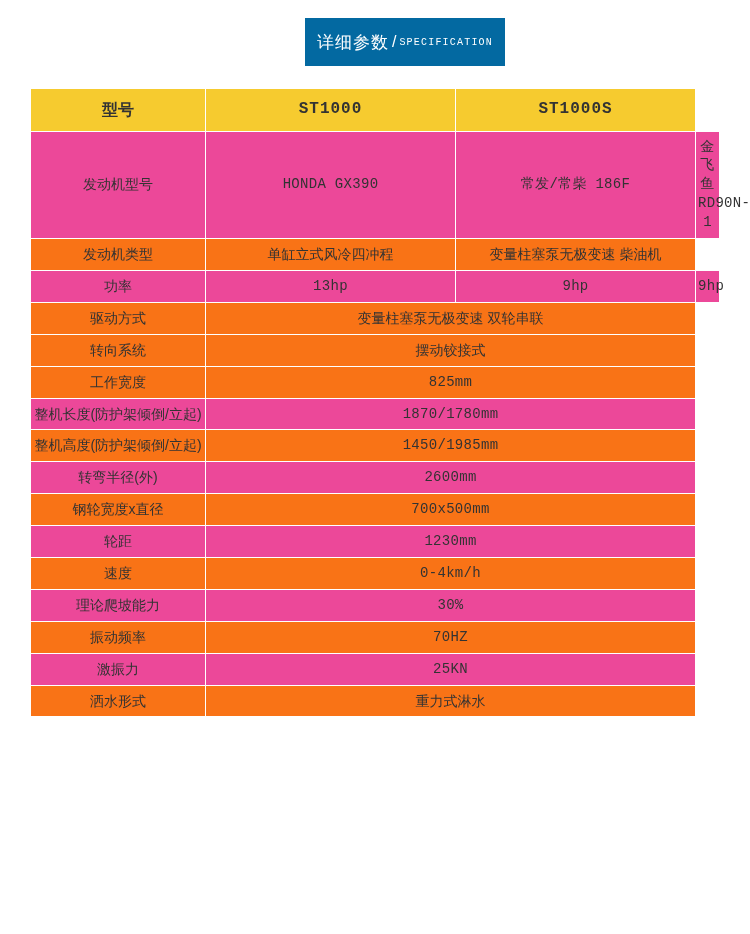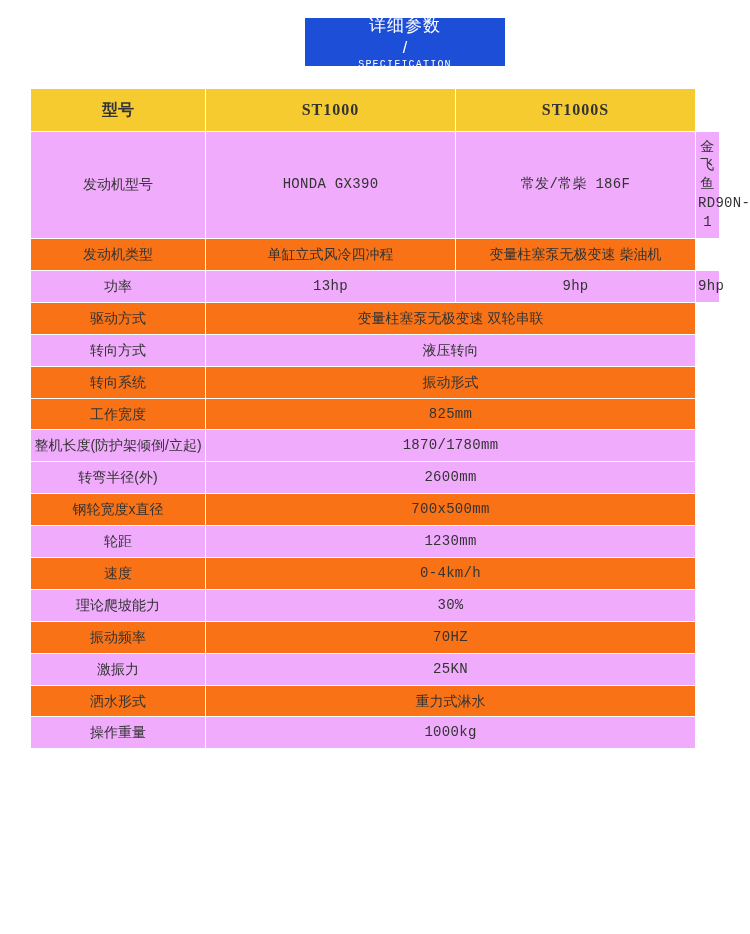--- a/index.html
+++ b/index.html
@@ -19,27 +19,26 @@
   
   .header-wrap {
     width: 750px;
     padding-top: 18px;
     display: flex;
     justify-content: center;
   }
   .header-banner {
     width: 200px;
     height: 48px;
-    background: #1d4ed8;
+    background: #0369a1;
     display: flex;
     align-items: center;
     justify-content: center;
     gap: 2px;
     transform: translateX(30px);
-    flex-direction: column;
   }
   .header-cn {
     font-size: 17px;
     color: #ffffff;
     letter-spacing: 1px;
     font-family: "Liberation Sans", sans-serif;
   }
   .header-sep {
     font-size: 16px;
     color: #ffffff;
@@ -109,31 +108,31 @@
     font-size: 14px;
     color: #333333;
     line-height: 1.35;
   }
   .col-label { width: 175px; }
   .col-a { width: 250px; }
   .col-b { width: 240px; }
 
   
   tr.odd td { background: #f97316; }
-  tr.even td { background: #f0abfc; }
+  tr.even td { background: #ec4899; }
 
   
   tr.head td {
     background: #f6cb2f;
     font-weight: bold;
     font-size: 16px;
     padding: 10px 2px;
   }
   tr.head td.model-h {
-    font-family: Liberation Serif, serif;
+    font-family: Liberation Mono, monospace;
     letter-spacing: 1px;
   }
 
   td.label {
     font-size: 14px;
     color: #333;
     margin-left: 15px;
   }
   td.value {
     font-size: 14px;
@@ -193,36 +192,36 @@
         <tr class="even">
           <td class="label col-label">功率</td>
           <td class="value col-a mono" style="border-right: 1px solid rgb(255, 255, 255); width: 125px;">13hp</td>
           <td class="value mono" style="width: 125px;">9hp</td>
           <td class="value col-b mono">9hp</td>
         </tr>
         <tr class="odd">
           <td class="label col-label">驱动方式</td>
           <td class="value" colspan="2">变量柱塞泵无极变速 双轮串联</td>
         </tr>
-        <tr class="even">
-          <td class="label col-label">转向方式</td>
-          <td class="value" colspan="2">液压转向</td>
-        </tr>
         <tr class="odd">
           <td class="label col-label">转向系统</td>
-          <td class="value" colspan="2">振动形式</td>
+          <td class="value" colspan="2">摆动铰接式</td>
         </tr>
         <tr class="odd">
           <td class="label col-label">工作宽度</td>
           <td class="value mono" colspan="2">825mm</td>
         </tr>
         <tr class="even">
           <td class="label col-label small">整机长度(防护架倾倒/立起)</td>
           <td class="value mono" colspan="2">1870/1780mm</td>
         </tr>
+        <tr class="odd">
+          <td class="label col-label small">整机高度(防护架倾倒/立起)</td>
+          <td class="value mono" colspan="2">1450/1985mm</td>
+        </tr>
         <tr class="even">
           <td class="label col-label">转弯半径(外)</td>
           <td class="value mono" colspan="2">2600mm</td>
         </tr>
         <tr class="odd">
           <td class="label col-label">钢轮宽度x直径</td>
           <td class="value mono" colspan="2">700x500mm</td>
         </tr>
         <tr class="even">
           <td class="label col-label">轮距</td>
@@ -241,19 +240,15 @@
           <td class="value mono" colspan="2">70HZ</td>
         </tr>
         <tr class="even">
           <td class="label col-label">激振力</td>
           <td class="value mono" colspan="2">25KN</td>
         </tr>
         <tr class="odd">
           <td class="label col-label">洒水形式</td>
           <td class="value" colspan="2">重力式淋水</td>
         </tr>
-        <tr class="even">
-          <td class="label col-label">操作重量</td>
-          <td class="value mono" colspan="2">1000kg</td>
-        </tr>
       </tbody>
   </table>
 </div>
 
 </body></html>

